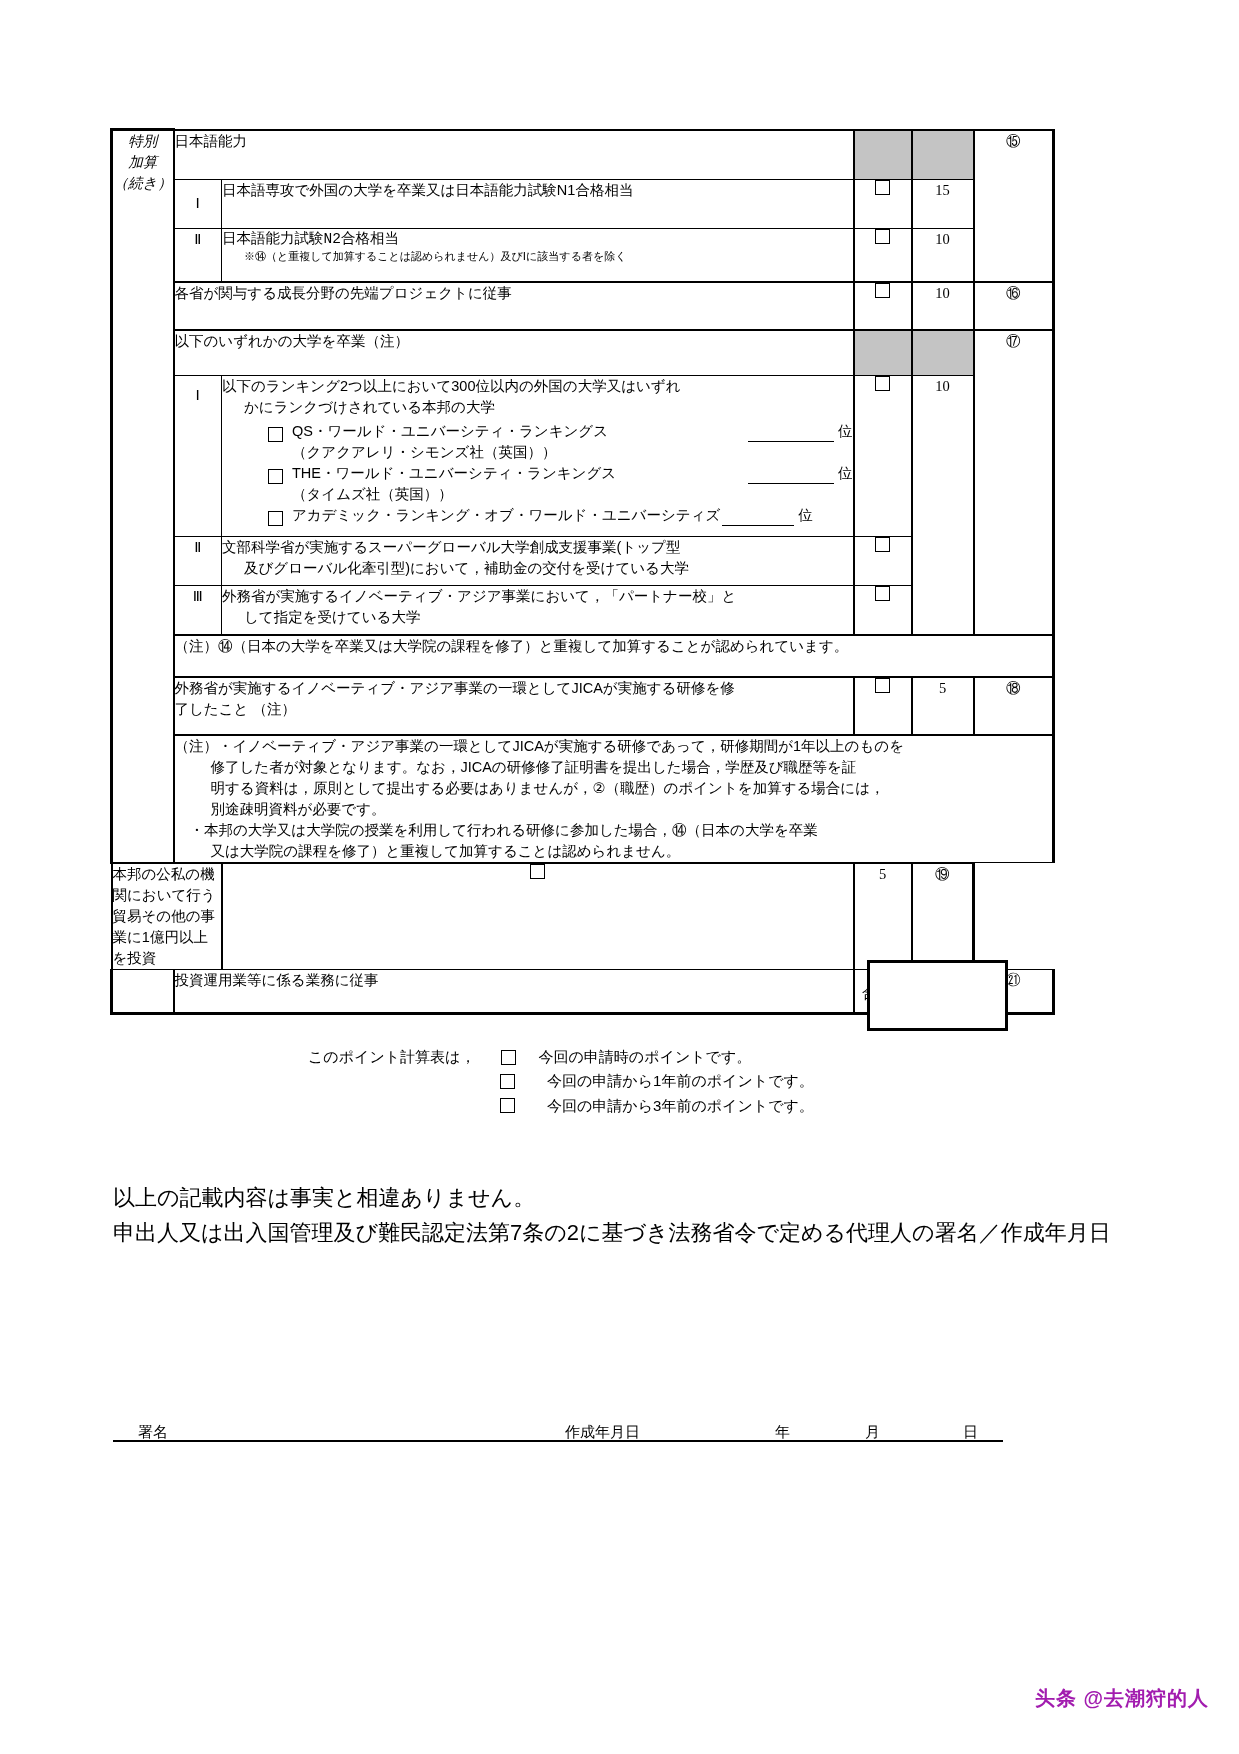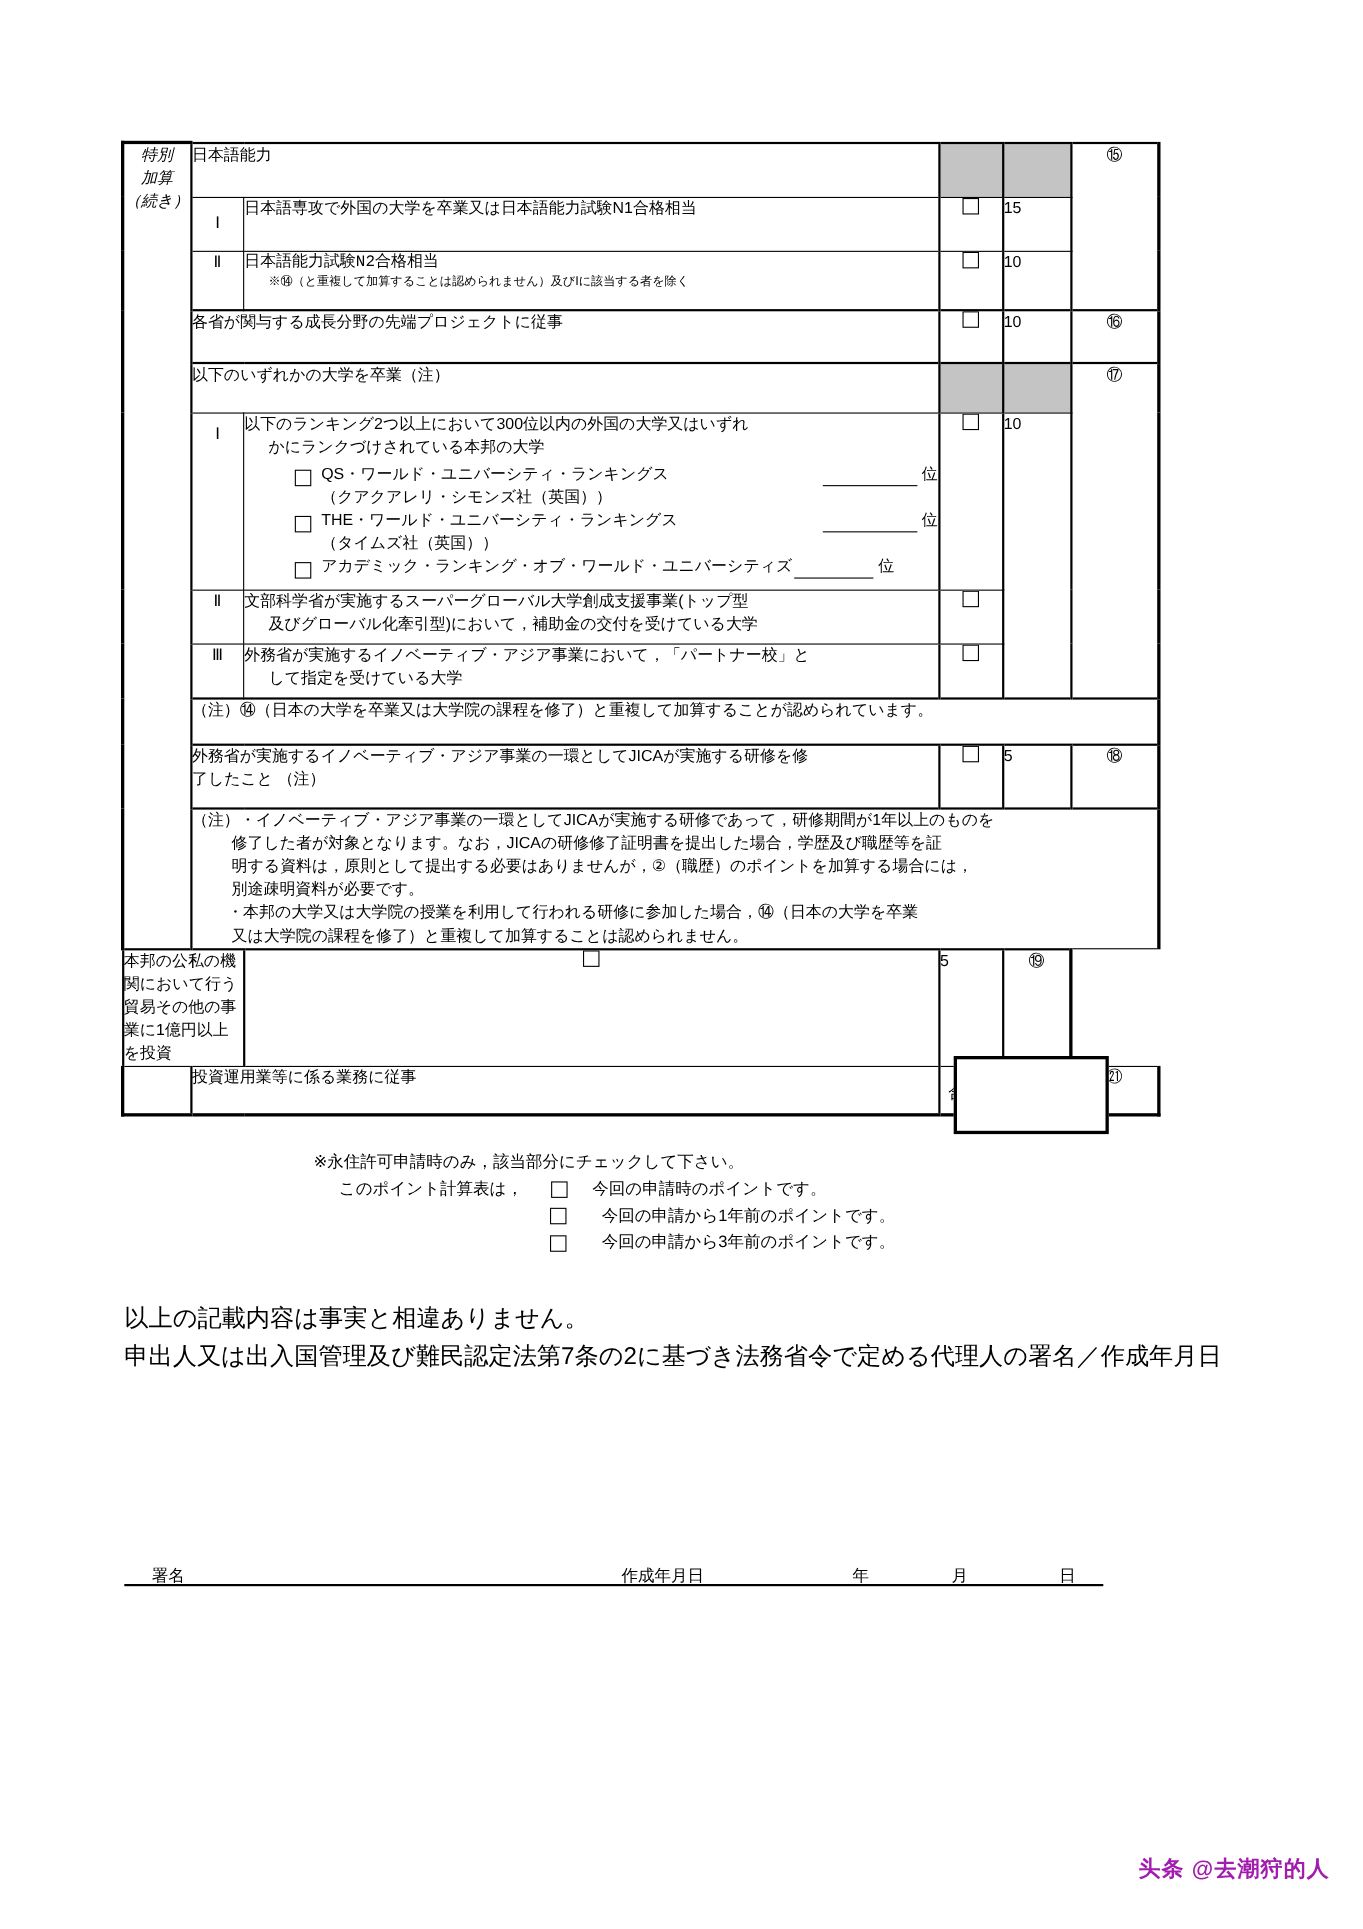--- a/index.html
+++ b/index.html
@@ -26,21 +26,21 @@
   .outer-bottom{border-bottom:3px solid #000 !important;}
   .outer-left{border-left:3px solid #000 !important;font-style:italic;}
   .outer-right{border-right:3px solid #000 !important;}
   .thick-t{border-top:2.5px solid #000 !important;}
   .thick-l{border-left:2.5px solid #000 !important;}
 
   .cell{padding:7px 8px;}
   .cell-tight{padding:4px 8px;font-family:Liberation Mono, monospace;}
   .shaded{background:#c4c4c4;}
   .mid{vertical-align:middle;}
-  .num{vertical-align:middle;font-size:15px;}
+  .num{text-align:center;vertical-align:middle;font-size:15px;font-family:Liberation Serif, serif;}
   .circ{text-align:center;vertical-align:middle;font-size:16px;}
   .chk{text-align:center;vertical-align:middle;}
   .box{
     display:inline-block;width:13px;height:13px;
     border:1.4px solid #000;background:#fff;
   }
   .leftlabel{
     text-align:center;vertical-align:middle;
     font-size:14.5px;line-height:1.7;
     border-right:2.5px solid #000;
@@ -51,21 +51,21 @@
     display:inline-block;border-bottom:1.3px solid #000;
     width:86px;vertical-align:-2px;
   }
   .rankrow{display:flex;align-items:flex-end;}
   .rankrow .lbl{white-space:nowrap;}
   .rankrow .fill{flex:1;}
   .rankrow .unit{margin-left:4px;}
   .noteblk{padding:10px 8px 10px 8px;font-size:14px;line-height:1.7;}
   .noteblk .l{display:block;}
   .n-ind{padding-left:36px;}
-  .n-ind2{padding-left:32px;}
+  .n-ind2{padding-left:15px;}
 
   
   .total-area{position:absolute;left:110px;top:960px;width:902px;height:70px;}
   .total-label{
     position:absolute;right:120px;top:24px;
     font-size:15px;
   }
   .total-box{
     position:absolute;left:757px;top:0px;
     width:135px;height:65px;
@@ -282,21 +282,20 @@
       </tbody>
     </table>
   </div>
 
   <div class="total-area">
     <span class="total-label">合計</span>
     <div class="total-box"></div>
   </div>
 
   <div class="bottom">
-    <div class="bn1">※永住許可申請時のみ，該当部分にチェックして下さい。</div>
 
     <div class="firstopt">
       <span class="lead">このポイント計算表は，</span>
       <span class="box"></span>
       <span>今回の申請時のポイントです。</span>
     </div>
 
     <div class="optrow">
       <span class="box"></span>
       <span>今回の申請から1年前のポイントです。</span>

